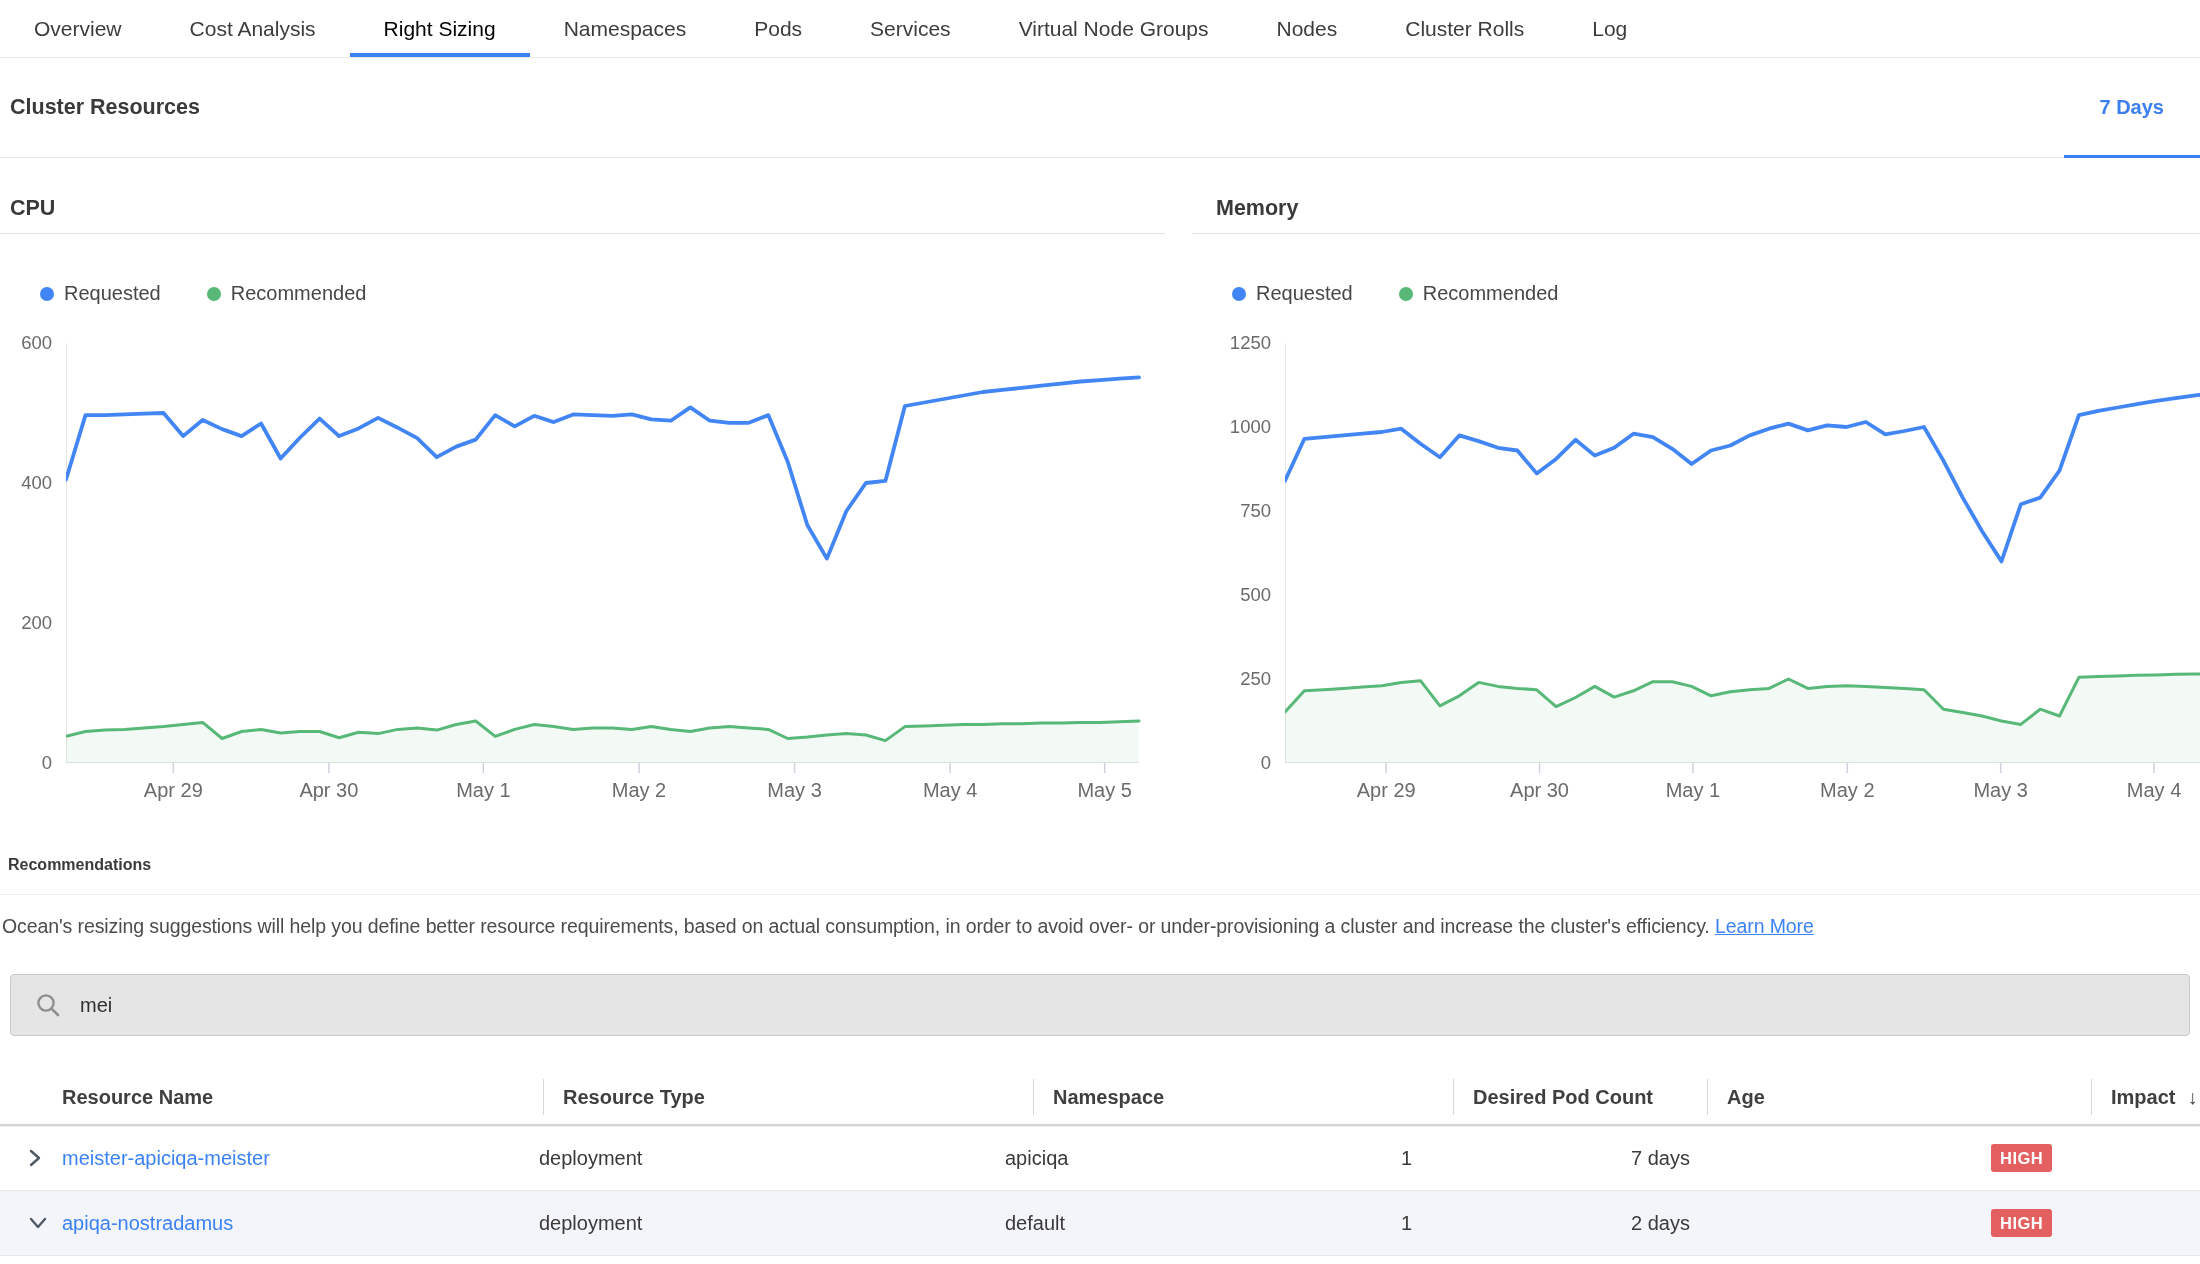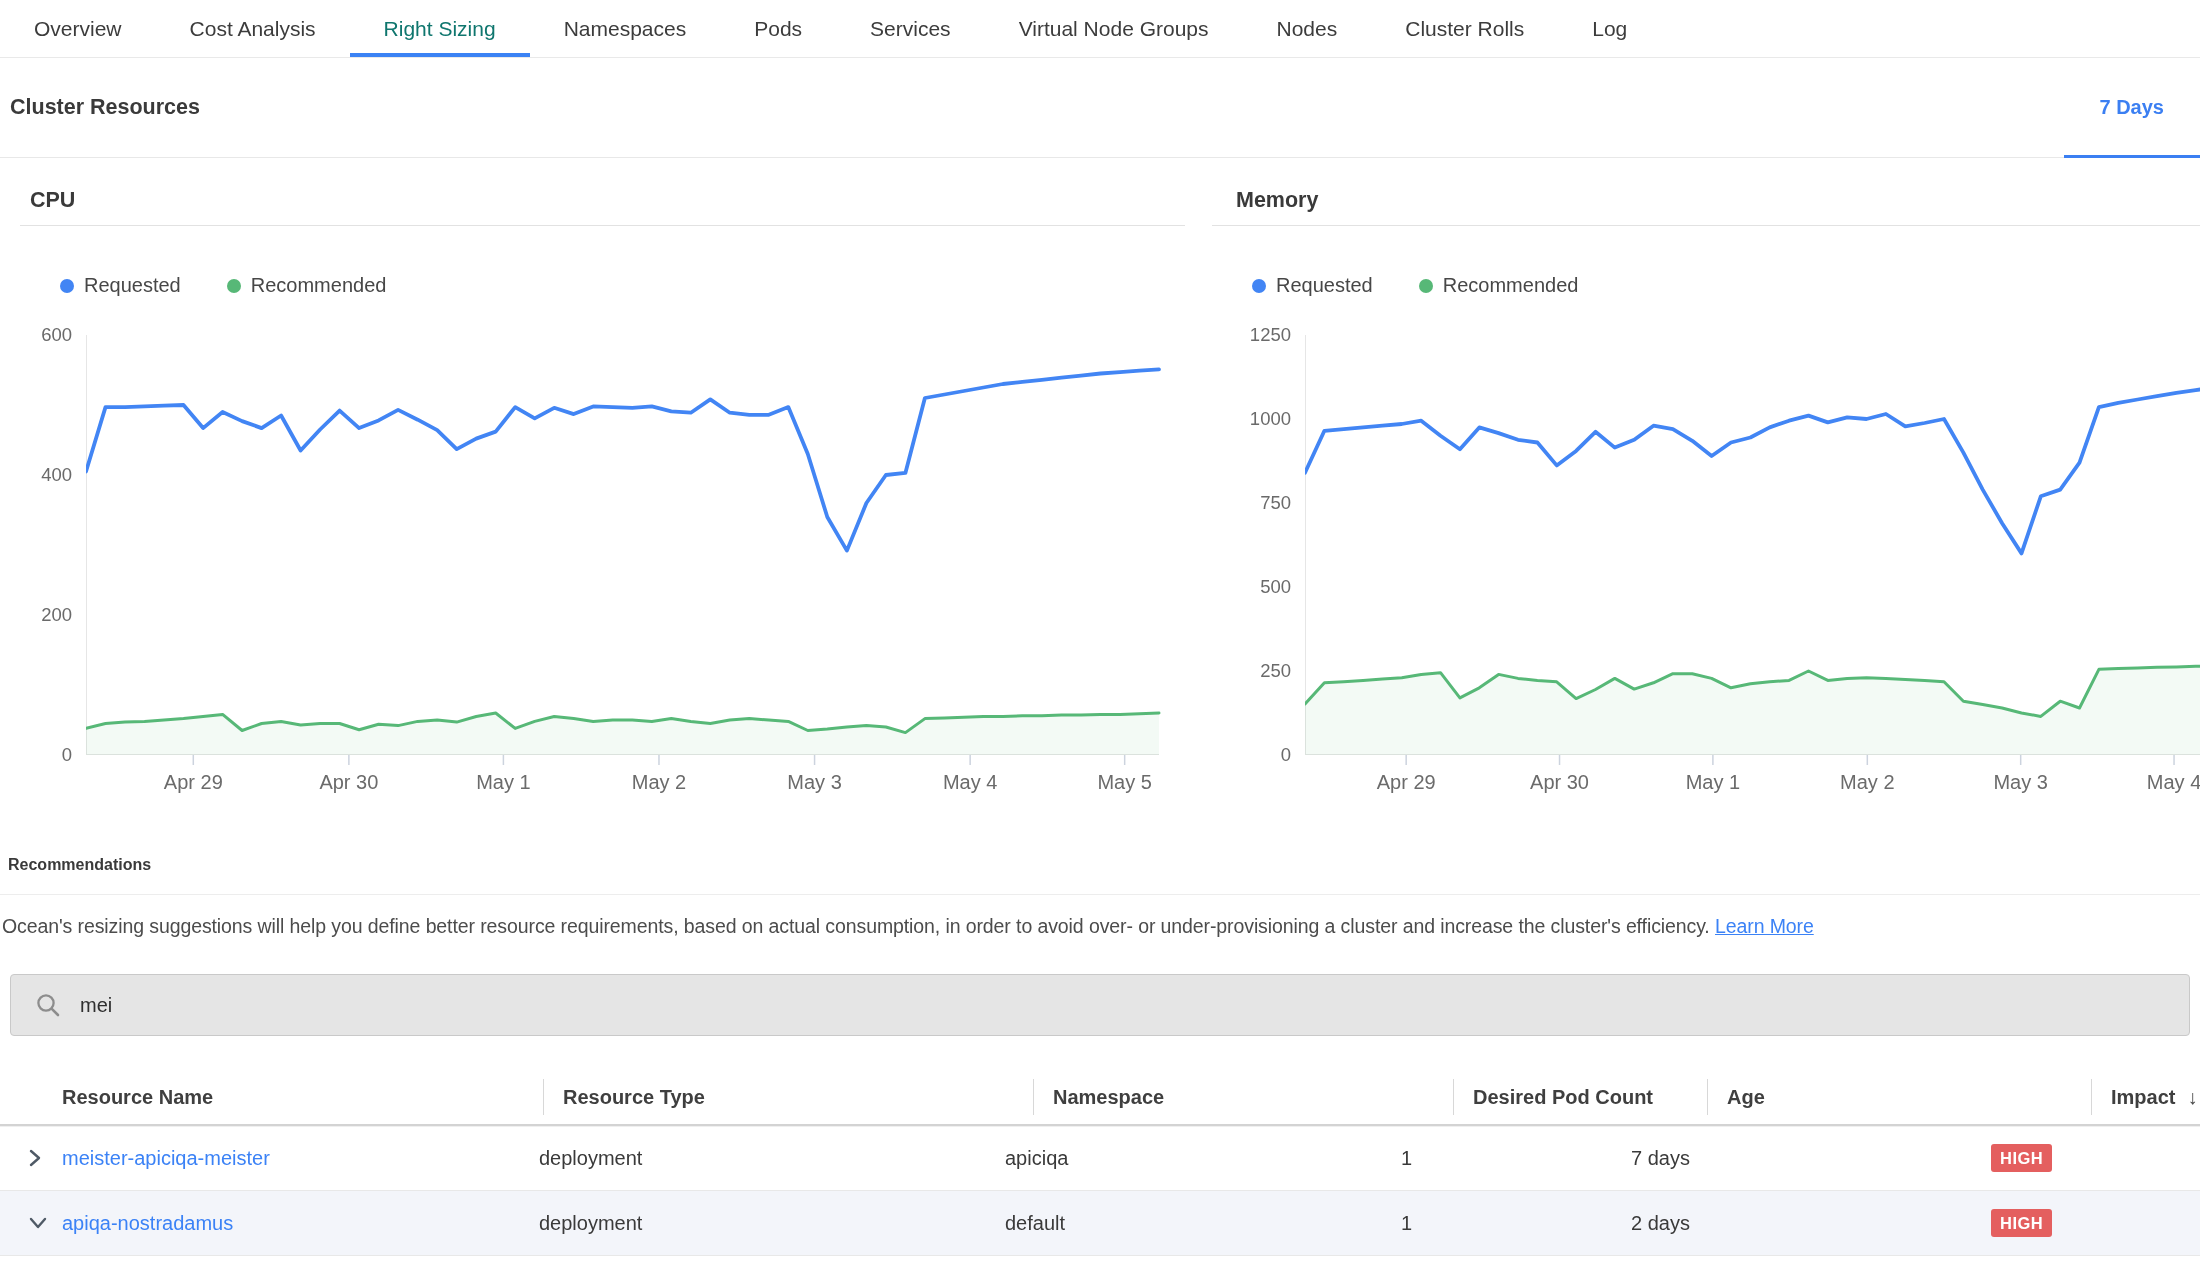--- a/index.html
+++ b/index.html
@@ -8,36 +8,36 @@
     width:2200px; height:1264px; overflow:hidden; position:relative;
     background:#ffffff; color:#3a3a3a;
     font-family:"Liberation Sans","DejaVu Sans",sans-serif;
   }
 
   
   .topnav { height:58px; display:flex; align-items:stretch; border-bottom:1px solid #e9e9e9; }
   .tab { display:flex; align-items:center; padding:0 34px; font-size:21px; color:#3c3c3c;
          position:relative; cursor:pointer; white-space:nowrap; }
   .tab:first-child { }
-  .tab.active { color:#0f766e; }
+  .tab.active { color:#000000; }
   .tab.active::after { content:""; position:absolute; left:0; right:0; bottom:0; height:4px; background:#3b82f4; }
 
   
   .cr-header { height:100px; display:flex; align-items:stretch; justify-content:space-between;
                border-bottom:1px solid #e8e8e8; }
   .cr-title { display:flex; align-items:center; padding-left:10px; font-size:21.5px; font-weight:600; color:#3a3a3a; }
   .range-tabs { display:flex; align-items:stretch; }
   .range-tab { display:flex; align-items:center; padding:0 36px; font-size:20px; font-weight:700;
                color:#a6a6a6; position:relative; cursor:pointer; }
   .range-tab.active { color:#3b7ff2; }
   .range-tab.active::after { content:""; position:absolute; left:0; right:0; bottom:-1px; height:3px; background:#3b7ff2; }
 
   
   .charts { position:relative; height:652px; }
-  .chart-panel { position:absolute; top:0; height:652px;margin-left:20px; }
+  .chart-panel { position:absolute; top:8px; height:652px; }
   .chart-panel.cpu { left:0; width:1165px; }
   .chart-panel.memory { left:1192px; width:1008px; overflow:hidden; }
   .chart-title { padding:30px 0 12px 10px; font-size:21.5px; font-weight:600; color:#3a3a3a;
                  border-bottom:1px solid #e2e2e2; }
   .chart-panel.memory .chart-title { padding-left:24px; }
   .legend { margin:48px 0 0 40px; display:flex; gap:46px; font-size:20px; color:#474747; }
   .legend-item { display:flex; align-items:center; gap:10px; }
   .dot { width:14px; height:14px; border-radius:50%; background:#999; }
   .plot { position:absolute; left:0; top:177px; right:0; height:475px; }
   .ytick { position:absolute; text-align:right; font-size:18.5px; color:#6a6a6a; line-height:24px; }

